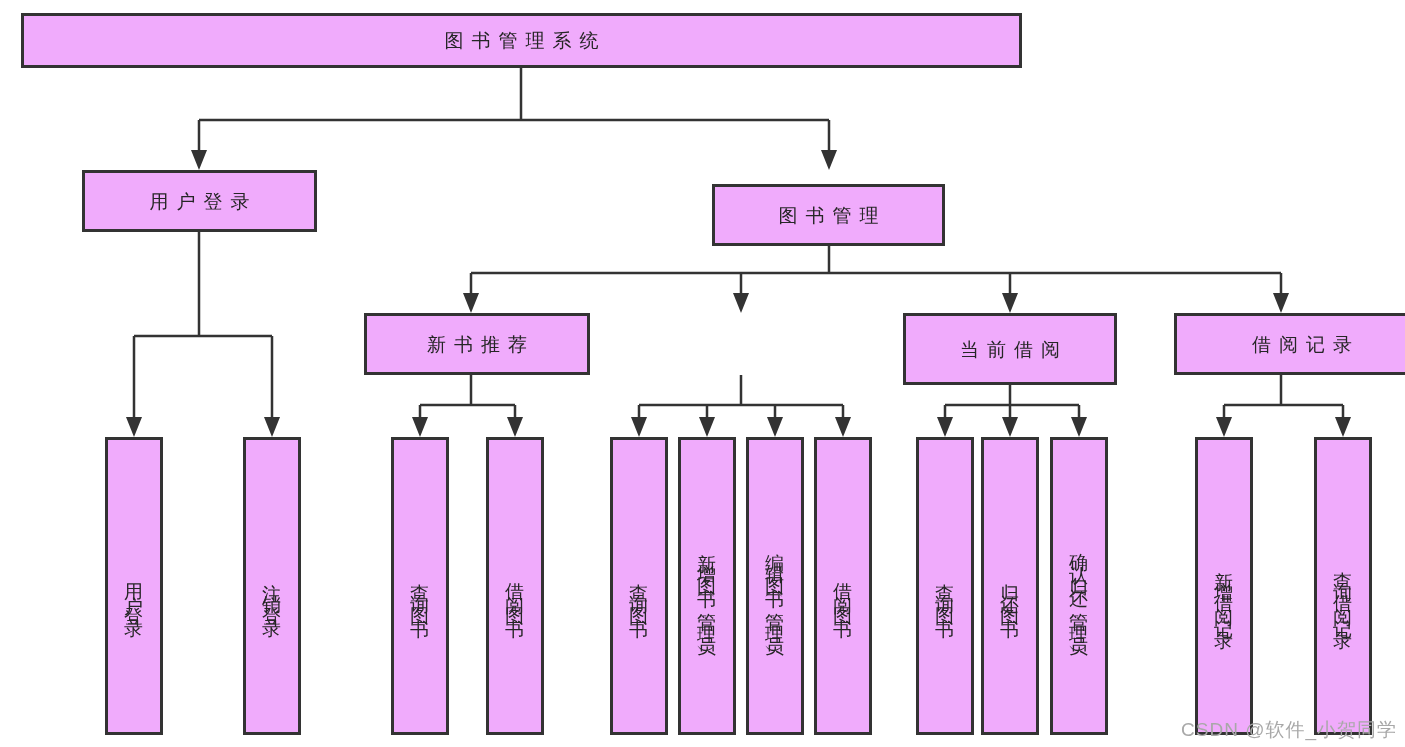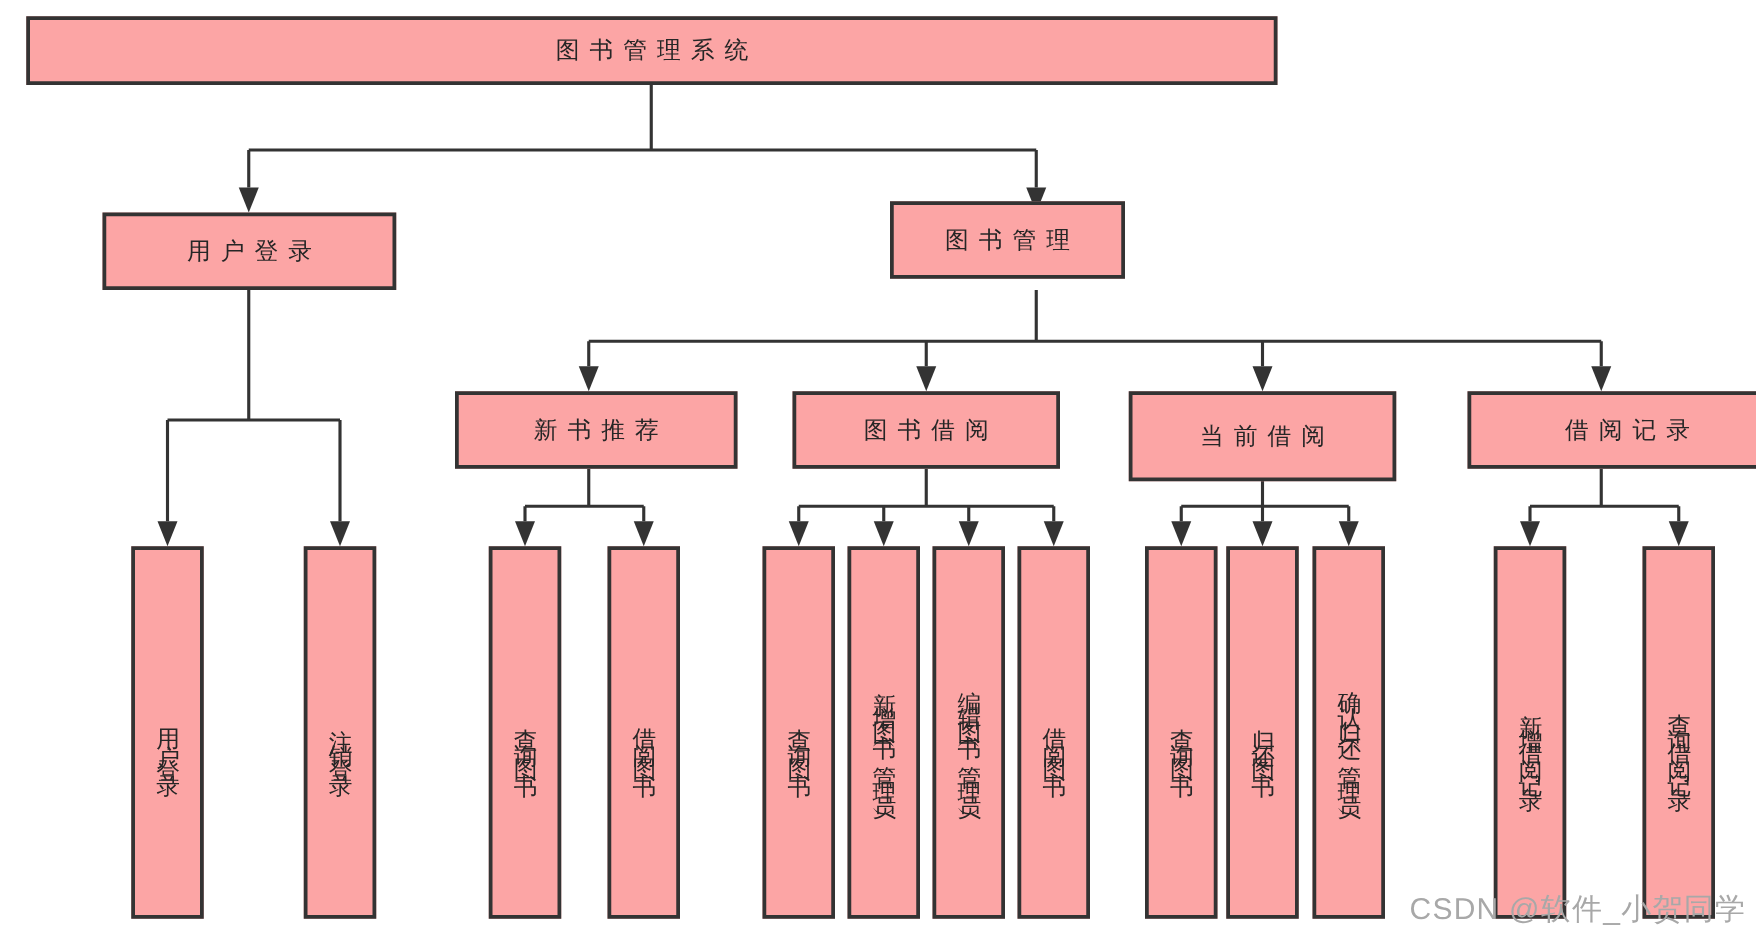--- a/index.html
+++ b/index.html
@@ -17,21 +17,21 @@
     font-family:"Liberation Sans","DejaVu Sans",sans-serif;
     overflow:hidden;
   }
   .wires{position:absolute;left:0;top:0;}
   .wires path{stroke:var(--line);stroke-width:2.5;fill:none;}
   .wires polygon{fill:var(--line);stroke:none;}
   .box{
     position:absolute;
     box-sizing:border-box;
     border:3px solid var(--box-border);
-    background:#fca5a5;
+    background:#f0abfc;
     display:flex;align-items:center;justify-content:center;
     color:var(--text);
   }
   .hlabel{
     font-size:19px;
     letter-spacing:8px;
     margin-right:-8px;
     white-space:nowrap;
     line-height:1;
   }
@@ -40,21 +40,21 @@
     writing-mode:vertical-rl;
     text-orientation:mixed;
     font-size:19px;
     letter-spacing:12px;
     margin-bottom:-12px;
     line-height:1;
   }
   .watermark{
     position:absolute;
     right:8px;bottom:4px;
-    font-size:24px;
+    font-size:19px;
     color:var(--watermark);
     letter-spacing:1px;
     white-space:nowrap;
     z-index:5;
   }
 </style>
 </head>
 <body>
 
 <div class="stage">
@@ -95,29 +95,26 @@
     <polygon points="1335,417 1351,417 1343,437"></polygon>
   </svg>
 
   <div class="box" style="left:21px;top:13px;width:1001px;height:55px;">
     <span class="hlabel">图书管理系统</span>
   </div>
 
   <div class="box" style="left:82px;top:170px;width:235px;height:62px;">
     <span class="hlabel">用户登录</span>
   </div>
-  <div class="box" style="left:712px;top:161px;width:188px;height:62px;">
+  <div class="box" style="left:712px;top:184px;width:233px;height:62px;">
     <span class="hlabel">图书管理</span>
   </div>
 
   <div class="box" style="left:364px;top:313px;width:226px;height:62px;">
     <span class="hlabel">新书推荐</span>
-  </div>
-  <div class="box" style="left:634px;top:313px;width:214px;height:62px;">
-    <span class="hlabel">图书借阅</span>
   </div>
   <div class="box" style="left:903px;top:313px;width:214px;height:72px;">
     <span class="hlabel">当前借阅</span>
   </div>
   <div class="box" style="left:1174px;top:313px;width:256px;height:62px;">
     <span class="hlabel">借阅记录</span>
   </div>
 
   <div class="box leaf" style="left:105px;">
     <span class="vlabel">用户登录</span>

